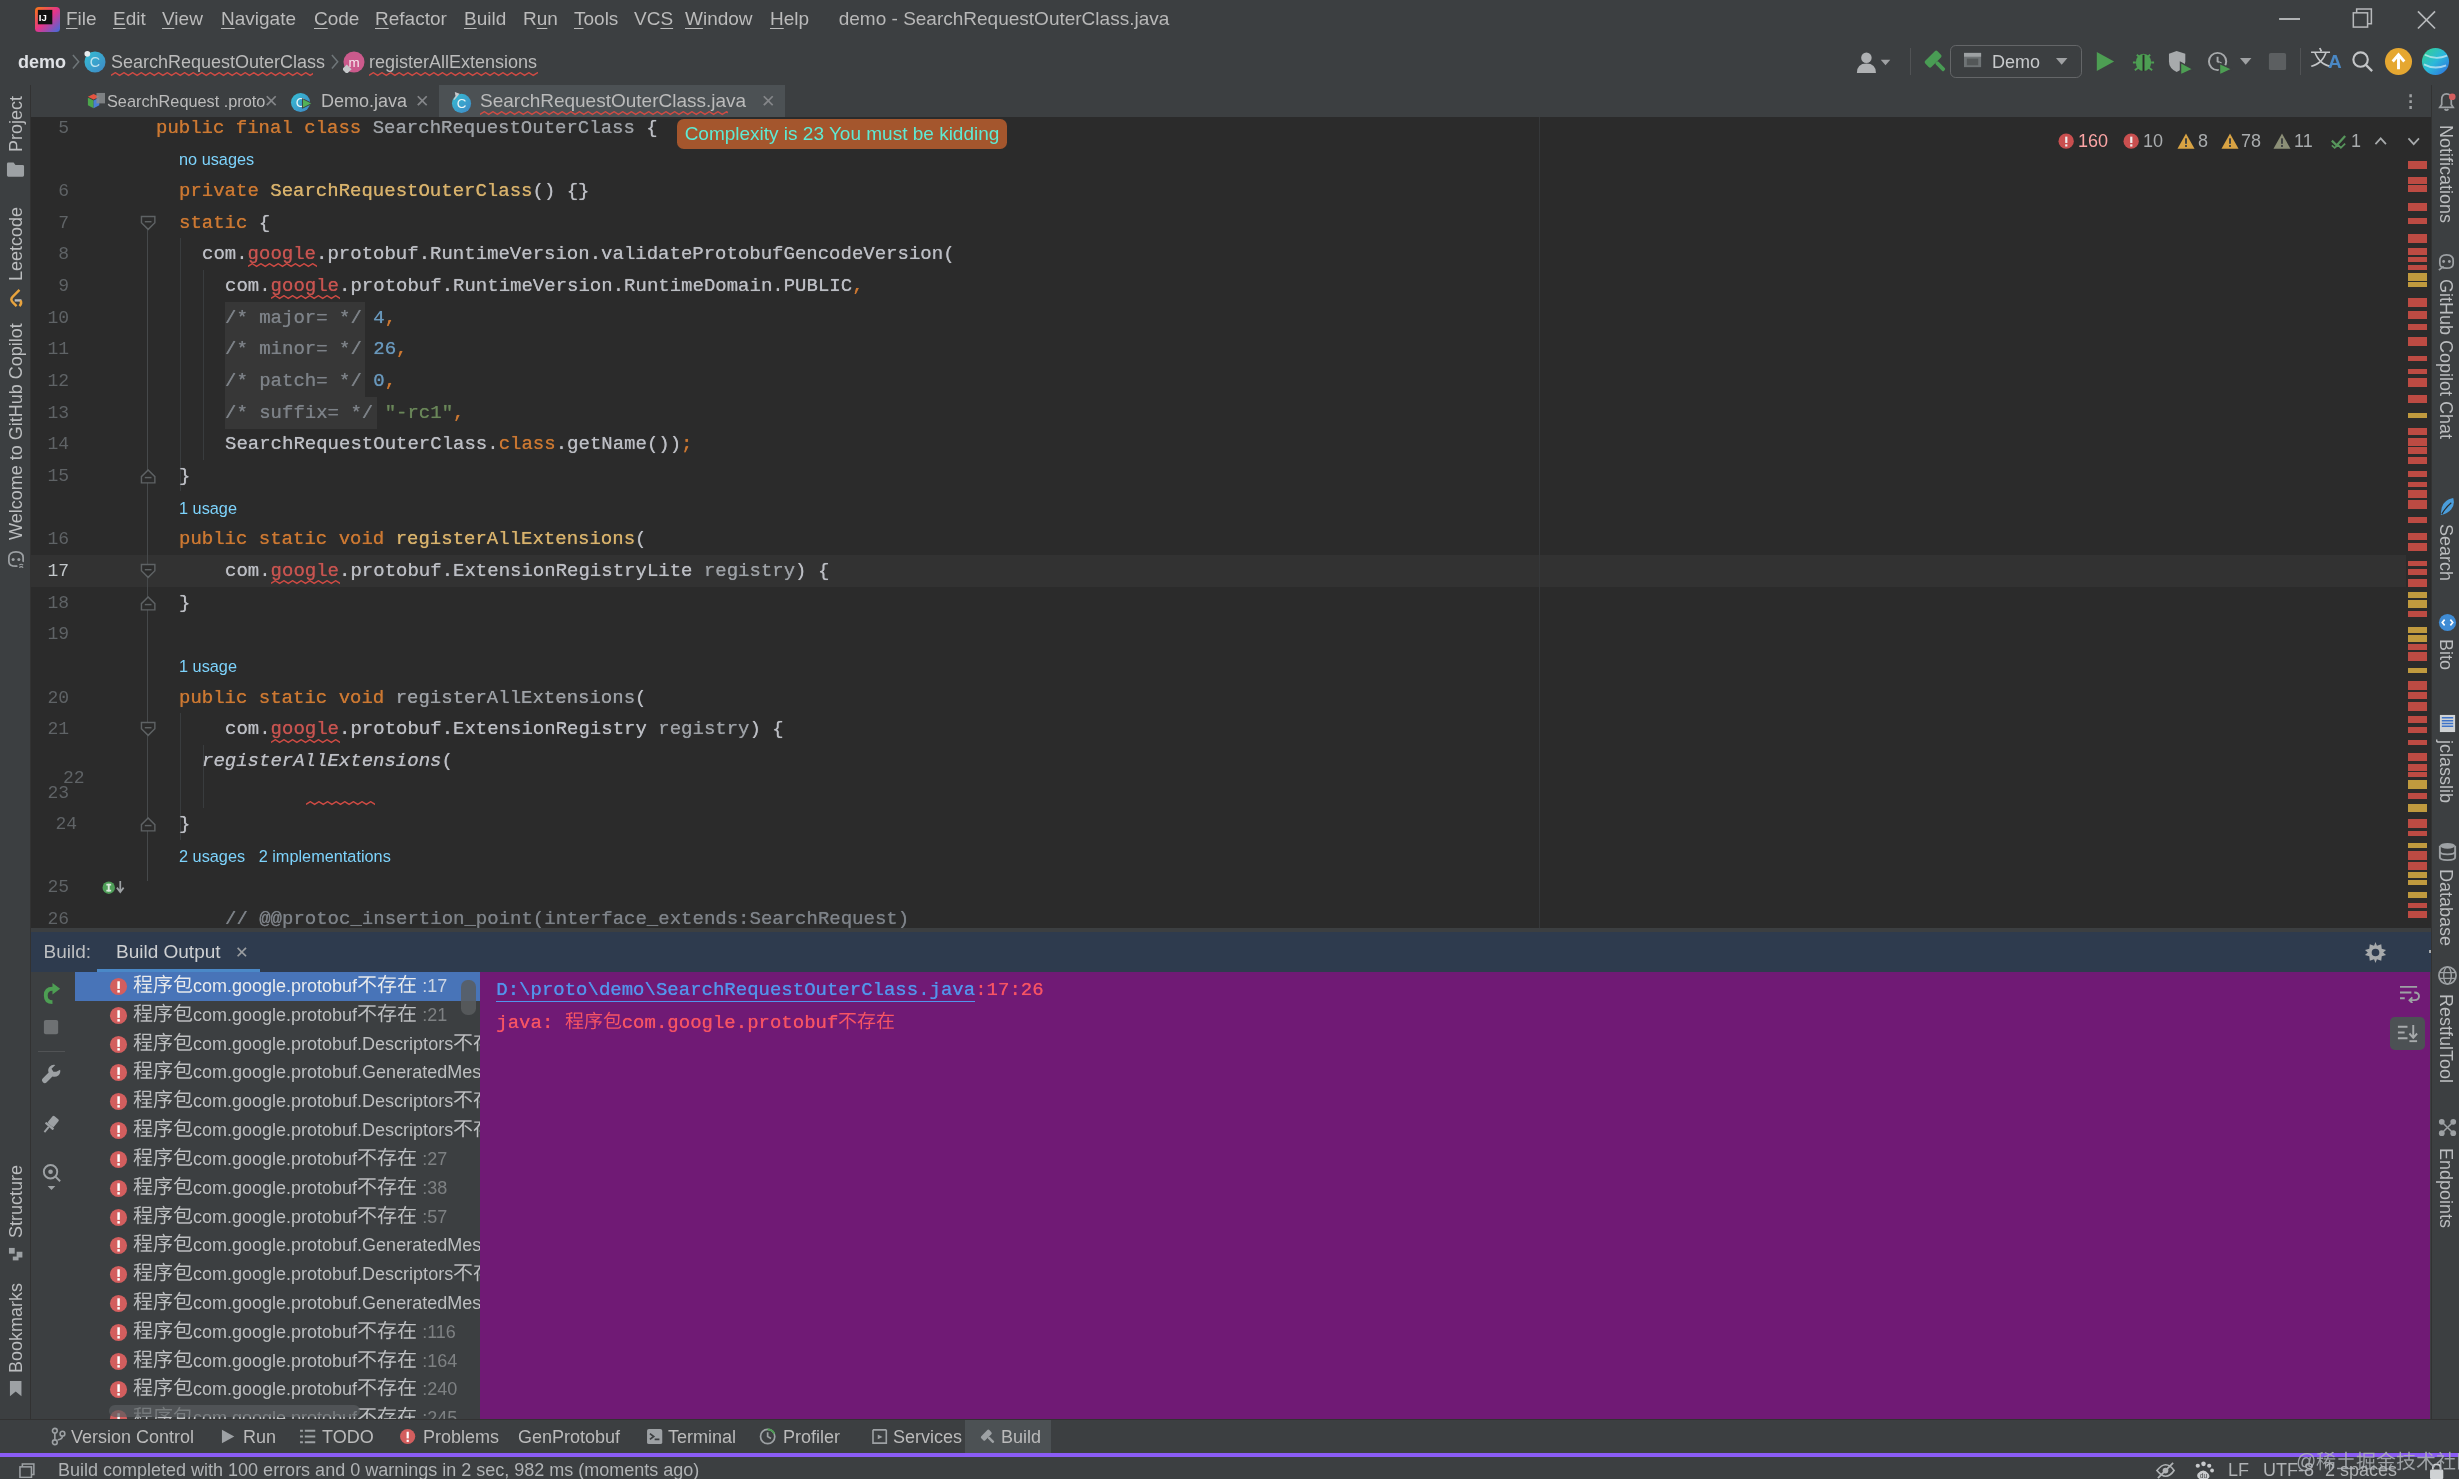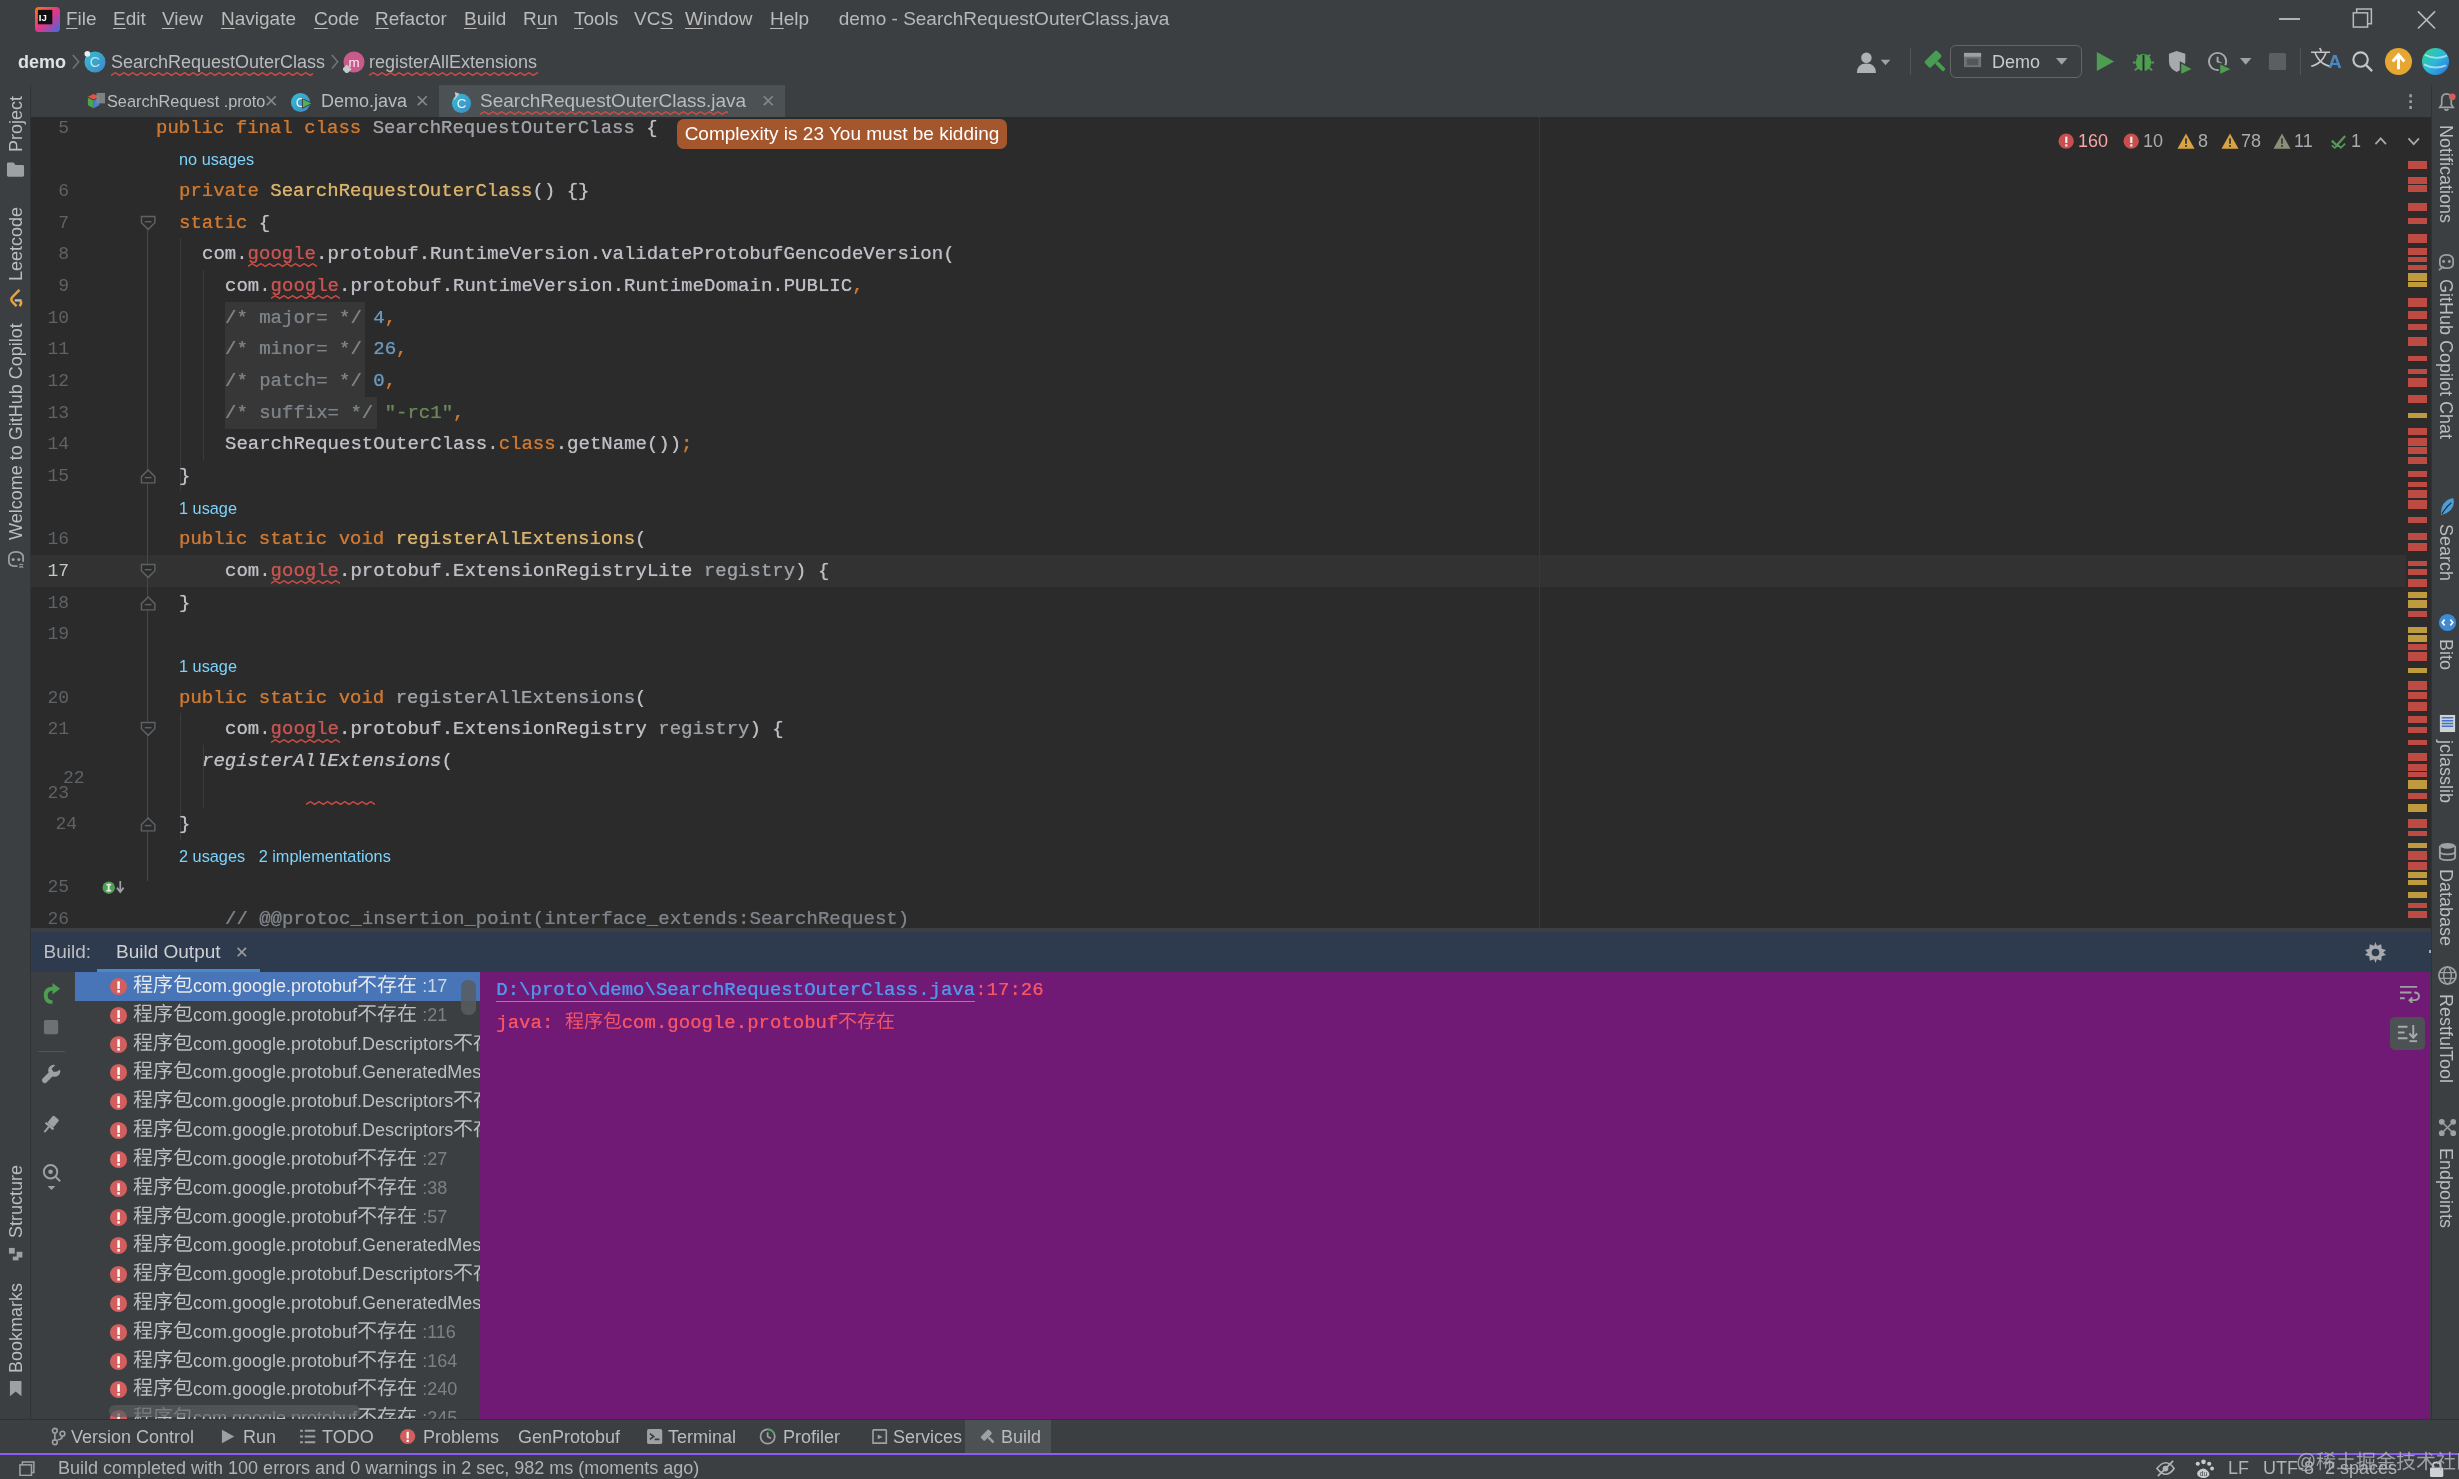--- a/index.html
+++ b/index.html
@@ -28,21 +28,21 @@
 .cmb{background:#373737}
 
 #buildhdr{left:31px;top:932px;width:2400px;height:40px;background:#2e3b4e}
 #tree{left:75px;top:972px;width:405px;height:447px;background:#3c3f41;overflow:hidden}
 .trow{position:absolute;left:0;width:405px;height:29px;line-height:29px;font-size:18px;color:#bdbfc1;white-space:nowrap;overflow:hidden}
 .trow .k{width:20px;height:20px}
 #console{left:480px;top:972px;width:1950px;height:528px;background:#701a75}
 
 #bottombar{left:0;top:1419px;width:2459px;height:34px;background:#3c3f41;border-top:1px solid #323232}
 .bi{position:absolute;top:0;height:34px;line-height:34px;font-size:18px;color:#bbbbbb}
-#statusbar{left:0;top:1453px;width:2459px;height:27px;background:#3c3f41;border-top:2px solid #8b5cf6}
+#statusbar{left:0;top:1453px;width:2459px;height:27px;background:#3c3f41;border-top:4px solid #8b5cf6}
 .si{position:absolute;top:0;height:26px;line-height:26px;font-size:18px;color:#b0b3b5}
 svg{display:inline-block}
 .ico{position:absolute}
 </style></head><body>
 <svg width="0" height="0" style="position:absolute">
     <defs>
       <symbol id="c0" viewBox="0 0 1000 1000">
         <path transform="translate(0,880) scale(1,-1)" d="M532 733H834V549H532ZM462 798V484H907V798ZM448 209V144H644V13H381V-53H963V13H718V144H919V209H718V330H941V396H425V330H644V209ZM361 826C287 792 155 763 43 744C52 728 62 703 65 687C112 693 162 702 212 712V558H49V488H202C162 373 93 243 28 172C41 154 59 124 67 103C118 165 171 264 212 365V-78H286V353C320 311 360 257 377 229L422 288C402 311 315 401 286 426V488H411V558H286V729C333 740 377 753 413 768Z"></path>
       </symbol>
       <symbol id="c1" viewBox="0 0 1000 1000">
@@ -353,21 +353,21 @@
     </svg>
 <svg class="ico" style="left:240px;top:463px" width="69" height="5.8" viewBox="0 0 72 6">
       <path d="M0 3.5 l4.5 -2.8 l4.5 2.8 l4.5 -2.8 l4.5 2.8 l4.5 -2.8 l4.5 2.8 l4.5 -2.8 l4.5 2.8 l4.5 -2.8 l4.5 2.8 l4.5 -2.8 l4.5 2.8 l4.5 -2.8 l4.5 2.8 l4.5 -2.8 l4.5 2.8 l4.5 -2.8 l4.5 2.8 l4.5 -2.8 l4.5 2.8" stroke="#cf4b44" stroke-width="1.5" fill="none"></path>
     </svg>
 <svg class="ico" style="left:240px;top:622px" width="69" height="5.8" viewBox="0 0 72 6">
       <path d="M0 3.5 l4.5 -2.8 l4.5 2.8 l4.5 -2.8 l4.5 2.8 l4.5 -2.8 l4.5 2.8 l4.5 -2.8 l4.5 2.8 l4.5 -2.8 l4.5 2.8 l4.5 -2.8 l4.5 2.8 l4.5 -2.8 l4.5 2.8 l4.5 -2.8 l4.5 2.8 l4.5 -2.8 l4.5 2.8 l4.5 -2.8 l4.5 2.8" stroke="#cf4b44" stroke-width="1.5" fill="none"></path>
     </svg>
 <svg class="ico" style="left:275px;top:684px" width="69" height="5.8" viewBox="0 0 72 6">
       <path d="M0 3.5 l4.5 -2.8 l4.5 2.8 l4.5 -2.8 l4.5 2.8 l4.5 -2.8 l4.5 2.8 l4.5 -2.8 l4.5 2.8 l4.5 -2.8 l4.5 2.8 l4.5 -2.8 l4.5 2.8 l4.5 -2.8 l4.5 2.8 l4.5 -2.8 l4.5 2.8 l4.5 -2.8 l4.5 2.8 l4.5 -2.8 l4.5 2.8" stroke="#cf4b44" stroke-width="1.5" fill="none"></path>
     </svg>
-<div class="abs" style="left:646px;top:1.9px;width:330px;height:30px;background:#a4562d;border-radius:6.7px;color:#ffffff;font-size:19px;line-height:30px;text-align:center;white-space:nowrap">Complexity is 23 You must be kidding</div>
+<div class="abs" style="left:646px;top:1.9px;width:330px;height:30px;background:#a4562d;border-radius:6.7px;color:#5eead4;font-size:19px;line-height:30px;text-align:center;white-space:nowrap">Complexity is 23 You must be kidding</div>
 <div class="abs" style="left:2025px;top:16.3px;width:377px;height:19px">
       <svg class="ico" style="left:1.9px;top:0" width="16.3" height="16.3" viewBox="0 0 17 17">
         <circle cx="8.5" cy="8.5" r="8" fill="#c94f4f"></circle>
         <rect x="7.5" y="3.8" width="2.3" height="6.6" fill="#efefef"></rect>
         <rect x="7.5" y="11.8" width="2.3" height="2.3" fill="#efefef"></rect>
       </svg>
       <div class="abs" style="left:22px;top:-1.9px;font-size:18px;color:#fca5a5">160</div>
       <svg class="ico" style="left:67px;top:0" width="16.3" height="16.3" viewBox="0 0 17 17">
         <circle cx="8.5" cy="8.5" r="8" fill="#c94f4f"></circle>
         <rect x="7.5" y="3.8" width="2.3" height="6.6" fill="#efefef"></rect>

